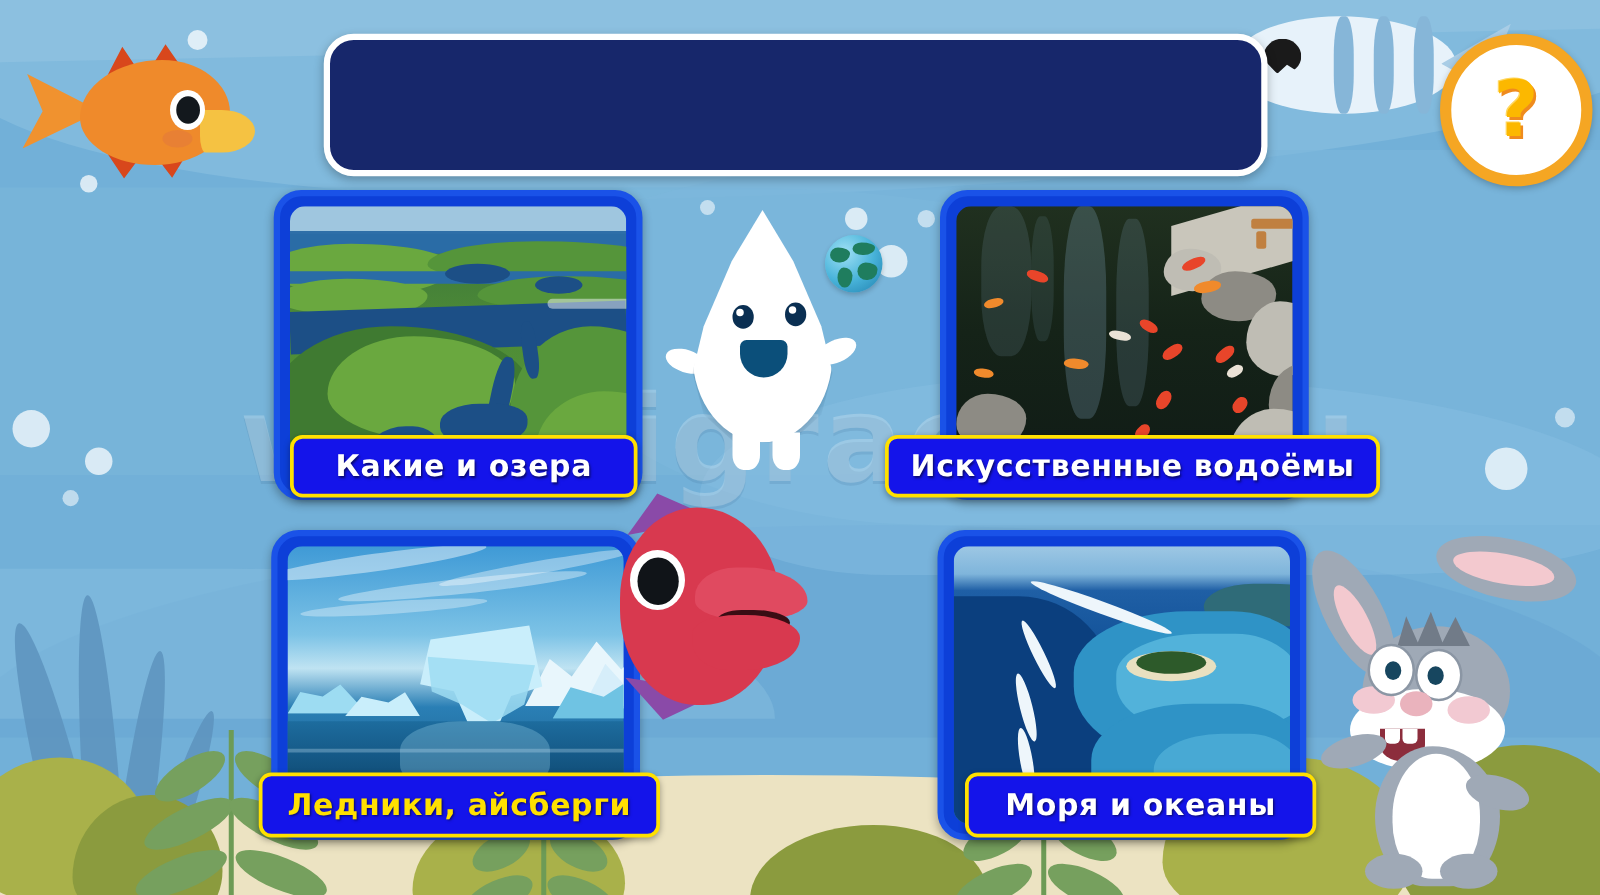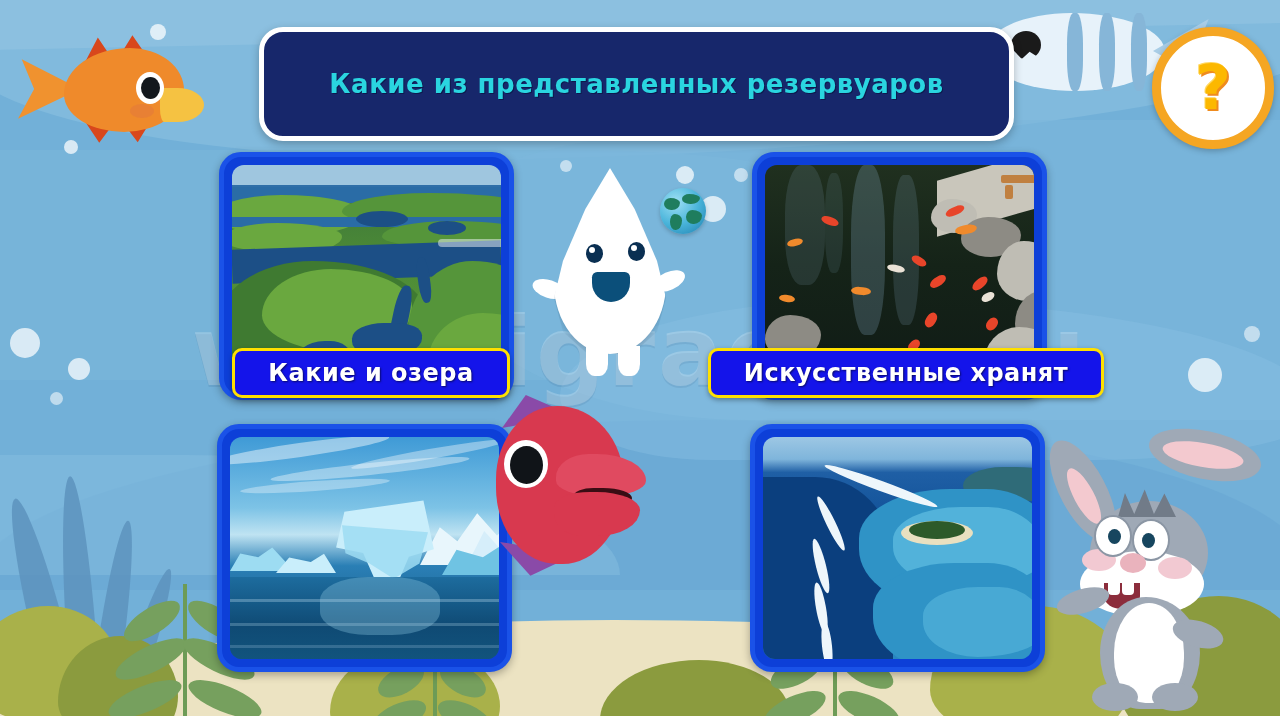--- a/index.html
+++ b/index.html
@@ -284,21 +284,20 @@
     <div class="sbody"></div>
     <div class="stripe" style="left:92px;width:16px;"></div>
     <div class="stripe" style="left:124px;width:16px;"></div>
     <div class="stripe" style="left:156px;width:16px;"></div>
     <div class="stail"></div>
     <div class="seye"></div>
     <div class="smouth"></div>
   </div>
 
   <div class="question-banner">
-    <div class="question-line">Какие из представленных резервуаров</div>
   </div>
 
   <div class="help-btn">
     <div class="qm">?</div>
   </div>
 
   <div class="card" id="card-rivers">
     <div class="photo">
       <div class="ph p-rivers">
         <div class="strip" style="left:0;top:22px;width:100%;height:16px;"></div>
@@ -357,21 +356,21 @@
         <div class="koi" style="left:206px;top:114px;width:18px;height:9px;transform:rotate(-40deg);"></div>
         <div class="koi w" style="left:216px;top:128px;width:14px;height:8px;transform:rotate(-30deg);"></div>
         <div class="koi" style="left:158px;top:150px;width:16px;height:10px;transform:rotate(-58deg);"></div>
         <div class="koi" style="left:142px;top:176px;width:14px;height:9px;transform:rotate(-46deg);"></div>
         <div class="koi" style="left:220px;top:154px;width:14px;height:10px;transform:rotate(-52deg);"></div>
         <div class="koi o" style="left:14px;top:130px;width:16px;height:7px;transform:rotate(8deg);"></div>
       </div>
     </div>
   </div>
   <div class="label" id="label-artificial">
-    <span>Искусственные хранят</span>
+    <span>Искусственные водоёмы</span>
   </div>
 
   <div class="card" id="card-glaciers">
     <div class="photo">
       <div class="ph p-ice">
         <div class="cloud" style="left:-20px;top:6px;width:180px;height:14px;transform:rotate(-8deg);opacity:.6;"></div>
         <div class="cloud" style="left:40px;top:26px;width:200px;height:12px;transform:rotate(-6deg);opacity:.5;"></div>
         <div class="cloud" style="left:10px;top:44px;width:150px;height:10px;transform:rotate(-4deg);opacity:.45;"></div>
         <div class="cloud" style="left:120px;top:12px;width:160px;height:10px;transform:rotate(-10deg);opacity:.5;"></div>
         <div class="mtn" style="left:190px;top:58px;width:110px;height:70px;
@@ -390,39 +389,45 @@
               clip-path:polygon(0 100%,22% 26%,62% 48%,86% 18%,100% 100%);"></div>
         <div style="position:absolute;left:0;top:140px;width:100%;height:90px;
               background:linear-gradient(#1d6c9e,#0f4a74 55%,#12567f 100%);"></div>
         <div style="position:absolute;left:90px;top:140px;width:120px;height:58px;background:rgba(140,200,225,.35);border-radius:40%;"></div>
         <div style="position:absolute;left:0;top:162px;width:100%;height:3px;background:rgba(180,215,235,.35);"></div>
         <div style="position:absolute;left:0;top:186px;width:100%;height:3px;background:rgba(180,215,235,.28);"></div>
         <div style="position:absolute;left:0;top:208px;width:100%;height:3px;background:rgba(180,215,235,.22);"></div>
       </div>
     </div>
   </div>
+  <div class="label hl" id="label-glaciers">
+    <span>Ледники, айсберги</span>
+  </div>
 
   <div class="card" id="card-oceans">
     <div class="photo">
       <div class="ph p-ocean">
         <div class="land" style="left:200px;top:30px;width:110px;height:34px;"></div>
         <div class="deep" style="left:0;top:40px;width:130px;height:200px;border-radius:0 60% 0 0/0 40% 0 0;"></div>
         <div class="reef" style="left:96px;top:52px;width:200px;height:120px;"></div>
         <div class="reef l" style="left:130px;top:70px;width:150px;height:80px;"></div>
         <div class="reef" style="left:110px;top:126px;width:180px;height:110px;"></div>
         <div class="reef l" style="left:160px;top:150px;width:120px;height:70px;opacity:.7;"></div>
         <div class="surf" style="left:58px;top:44px;width:120px;height:10px;transform:rotate(20deg);"></div>
         <div class="surf" style="left:38px;top:82px;width:60px;height:9px;transform:rotate(64deg);"></div>
         <div class="surf" style="left:30px;top:124px;width:56px;height:10px;transform:rotate(76deg);"></div>
         <div class="surf" style="left:32px;top:166px;width:52px;height:10px;transform:rotate(80deg);"></div>
         <div class="surf" style="left:40px;top:204px;width:48px;height:10px;transform:rotate(84deg);"></div>
         <div class="isle-sand" style="left:138px;top:84px;width:72px;height:24px;"></div>
         <div class="isle" style="left:146px;top:84px;width:56px;height:18px;"></div>
       </div>
     </div>
+  </div>
+  <div class="label" id="label-oceans">
+    <span>Моря и океаны</span>
   </div>
 
   <div class="droplet">
     <div class="arm" style="left:-8px;top:112px;transform:rotate(18deg);"></div>
     <div class="arm" style="left:112px;top:104px;transform:rotate(-24deg);"></div>
     <div class="body"></div>
     <div class="eye" style="left:46px;top:76px;"></div>
     <div class="eye" style="left:88px;top:74px;"></div>
     <div class="mouth"></div>
     <div class="leg" style="left:46px;top:178px;"></div>

